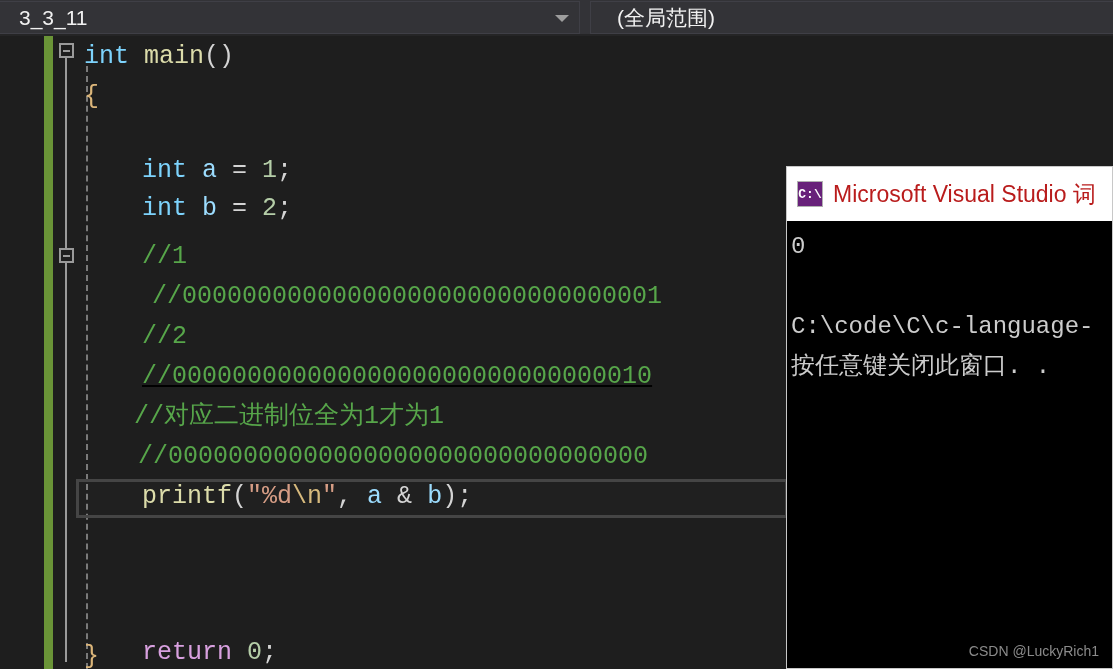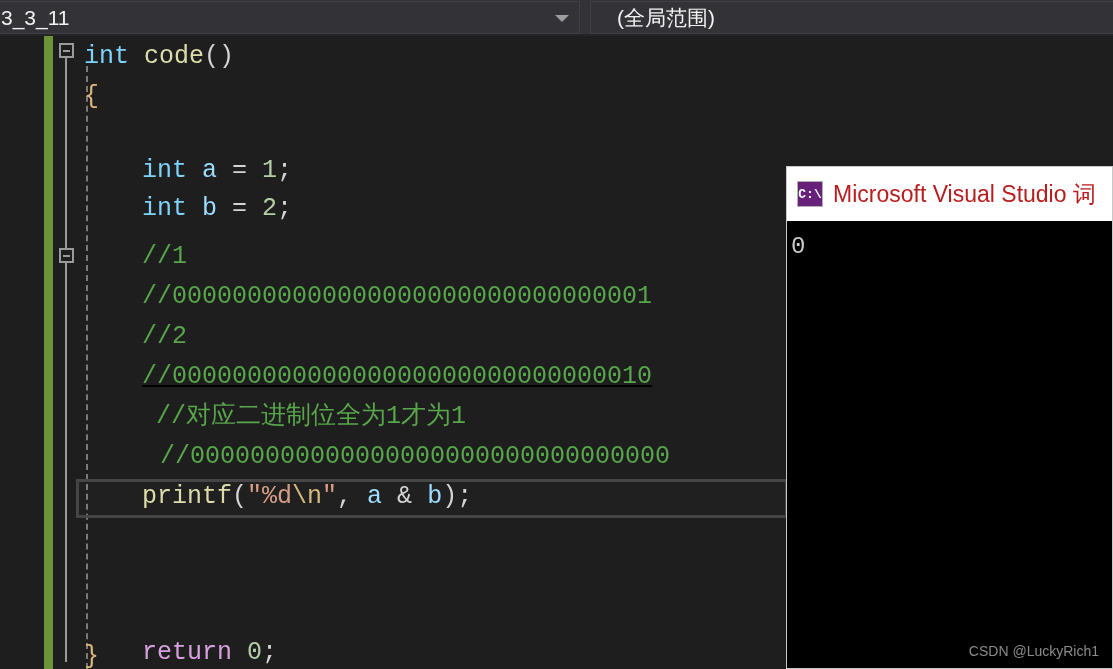--- a/index.html
+++ b/index.html
@@ -29,21 +29,21 @@
     display: flex; align-items: center;
   }
   #combo-left { left: -2px; width: 582px; }
   #combo-right { left: 590px; width: 525px; }
   .combo-text {
     color: #f1f1f1;
     font-family: "Liberation Sans", sans-serif;
     font-size: 21px;
     white-space: nowrap;
     overflow: hidden;
-    padding-left: 2px;
+    padding-left: 20px;
   }
   #combo-right .combo-text { padding-left: 26px; }
   .combo-arrow {
     position: absolute; right: 10px; top: 50%;
     margin-top: -3px;
     width: 0; height: 0;
     border-left: 7px solid transparent;
     border-right: 7px solid transparent;
     border-top: 7px solid #9d9d9d;
   }
@@ -214,47 +214,49 @@
     <div id="indent-guide"></div>
 
     <div class="fold-line" style="top:14px;  height:212px;"></div>
     <div class="fold-line" style="top:226px; height:400px;"></div>
     <div class="fold-box" style="top:7px;"></div>
     <div class="fold-box" style="top:212px;"></div>
 
     <div id="current-line"></div>
 
     <div id="code-lines">
-        <div class="code" id="line-1" style="top: 1px; left: 84px;"><span class="kw">int</span><span class="punc"> </span><span class="fn">code</span><span class="punc">()</span></div>
+        <div class="code" id="line-1" style="top: 1px; left: 84px;"><span class="kw">int</span><span class="punc"> </span><span class="fn">main</span><span class="punc">()</span></div>
         <div class="code" id="line-2" style="top: 41px; left: 84px;"><span class="brace">{</span></div>
         <div class="code" id="line-3" style="top: 81px; left: 84px;"><span class="punc"></span></div>
         <div class="code" id="line-4" style="top: 115px; left: 142px;"><span class="kw">int</span><span class="punc"> </span><span class="var">a</span><span class="punc"> = </span><span class="num">1</span><span class="punc">;</span></div>
         <div class="code" id="line-5" style="top: 153px; left: 142px;"><span class="kw">int</span><span class="punc"> </span><span class="var">b</span><span class="punc"> = </span><span class="num">2</span><span class="punc">;</span></div>
         <div class="code" id="line-6" style="top: 201px; left: 142px;"><span class="comment">//1</span></div>
-        <div class="code" id="line-7" style="top: 241px; left: 142px;"><span class="comment">//00000000000000000000000000000001</span></div>
+        <div class="code" id="line-7" style="top: 241px; left: 152px;"><span class="comment">//00000000000000000000000000000001</span></div>
         <div class="code" id="line-8" style="top: 281px; left: 142px;"><span class="comment">//2</span></div>
         <div class="code" id="line-9" style="top: 321px; left: 142px; text-decoration: underline;"><span class="comment">//00000000000000000000000000000010</span></div>
-        <div class="code" id="line-10" style="top: 361px; left: 156px;"><span class="comment">//对应二进制位全为1才为1</span></div>
-        <div class="code" id="line-11" style="top: 401px; left: 160px;"><span class="comment">//00000000000000000000000000000000</span></div>
+        <div class="code" id="line-10" style="top: 361px; left: 134px;"><span class="comment">//对应二进制位全为1才为1</span></div>
+        <div class="code" id="line-11" style="top: 401px; left: 138px;"><span class="comment">//00000000000000000000000000000000</span></div>
         <div class="code" id="line-12" style="top: 441px; left: 142px;"><span class="fn">printf</span><span class="punc">(</span><span class="str">"%d</span><span class="esc">\n</span><span class="str">"</span><span class="punc">, </span><span class="var">a</span><span class="punc"> &amp; </span><span class="var">b</span><span class="punc">);</span></div>
         <div class="code" id="line-13" style="top: 481px; left: 84px;"><span class="punc"></span></div>
         <div class="code" id="line-14" style="top: 521px; left: 84px;"><span class="punc"></span></div>
         <div class="code" id="line-15" style="top: 561px; left: 142px; margin-top: 36px;"><span class="ctl">return</span><span class="punc"> </span><span class="num">0</span><span class="punc">;</span></div>
         <div class="code" id="line-16" style="top: 601px; left: 84px;"><span class="brace">}</span></div>
       </div>
   </div>
 
   <div id="console">
     <div id="console-titlebar">
       <span id="console-icon">
         <span class="glyph">C:\</span>
       </span>
       <span id="console-title">Microsoft Visual Studio 词</span>
     </div>
     <div id="console-body">
         <div class="console-line">0</div>
         <div class="console-blank"></div>
+        <div class="console-line">C:\code\C\c-language-</div>
+        <div class="console-line">按任意键关闭此窗口. .</div>
       </div>
   </div>
 
   <div id="watermark">CSDN @LuckyRich1</div>
 
 </div>
 
 </body></html>

